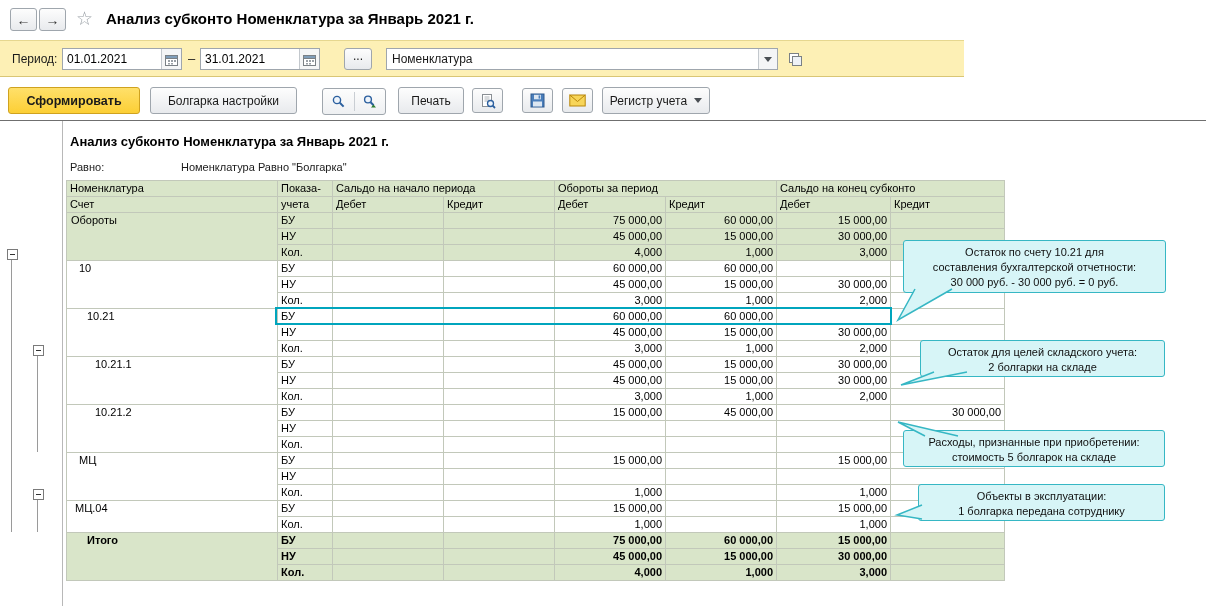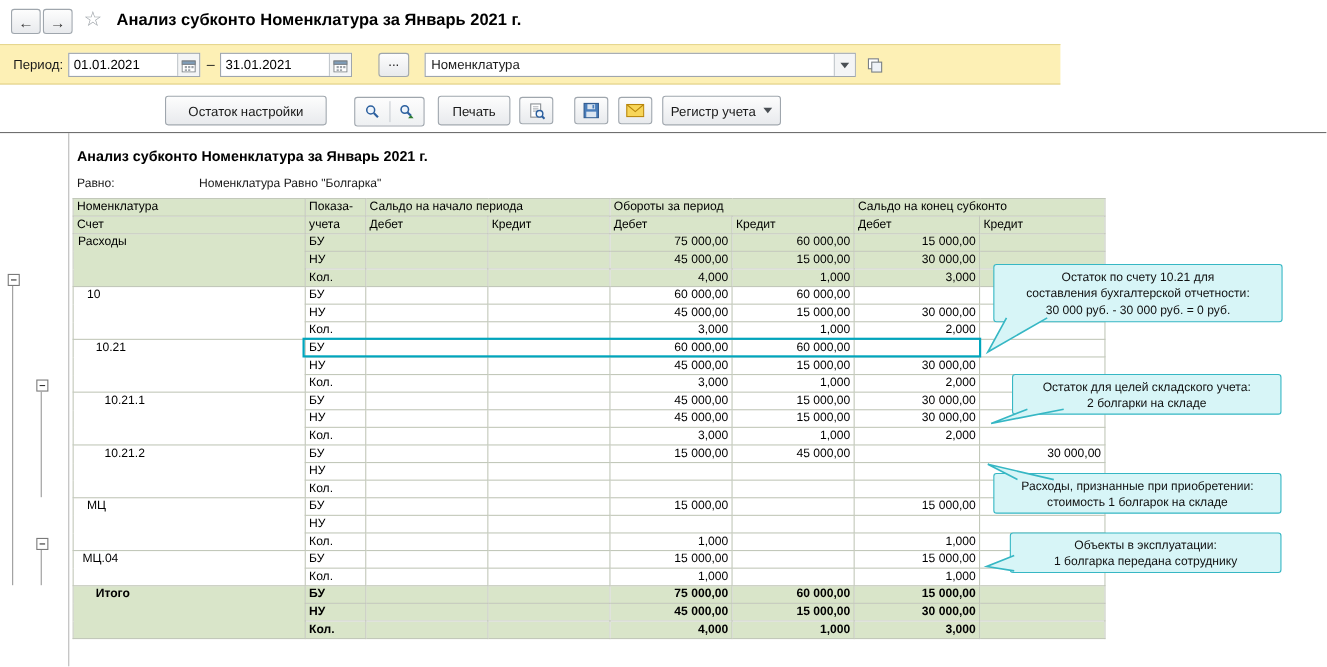--- a/index.html
+++ b/index.html
@@ -144,21 +144,22 @@
 
   <button class="winbtn">
     <svg width="15" height="15" viewBox="0 0 15 15">
       <rect x="1.5" y="1.5" width="9" height="9" fill="#ffffff" stroke="#7a8085"></rect>
       <rect x="4.5" y="4.5" width="9" height="9" fill="#eef2f7" stroke="#7a8085"></rect>
     </svg>
   </button>
 </div>
 
 <div class="toolbar">
-  <button class="btn settingsbtn">Остаток настройки</button>
+  <button class="genbtn">Сформировать</button>
+  <button class="btn settingsbtn">Болгарка настройки</button>
 
   <div class="iconsgroup">
     <span class="iconbtn">
       <svg width="15" height="15" viewBox="0 0 15 15">
         <circle cx="6" cy="6" r="3.6" fill="#eef4fb" stroke="#2b5f9e" stroke-width="1.4"></circle>
         <line x1="8.8" y1="8.8" x2="12.6" y2="12.6" stroke="#2b5f9e" stroke-width="2"></line>
       </svg>
     </span>
     <span class="vdiv"></span>
     <span class="iconbtn">
@@ -244,21 +245,21 @@
       <th>Дебет</th>
       <th>Кредит</th>
       <th>Дебет</th>
       <th>Кредит</th>
       <th>Дебет</th>
       <th>Кредит</th>
     </tr>
   </thead>
   <tbody>
       <tr class="group">
-        <td rowspan="3" class="c-name" style="padding-left: 4px;">Расходы</td>
+        <td rowspan="3" class="c-name" style="padding-left: 4px;">Обороты</td>
         <td>БУ</td>
         <td class="c-num"></td>
         <td class="c-num"></td>
         <td class="c-num">75 000,00</td>
         <td class="c-num">60 000,00</td>
         <td class="c-num">15 000,00</td>
         <td class="c-num"></td>
       </tr>
       <tr class="group">
         <td>НУ</td>
@@ -479,21 +480,21 @@
 </svg>
 
 <div class="bubble" style="left:920px;top:340px;width:245px;height:37px">Остаток для целей складского учета:
 2 болгарки на складе</div>
 <svg class="tail" style="left:893px;top:368px" width="80" height="20">
   <polygon points="41,4 74,4 8,17" fill="#d7f5f7"></polygon>
   <path d="M74,4 L8,17 L41,4" fill="none" stroke="#36b7c4" stroke-width="1.5"></path>
 </svg>
 
 <div class="bubble" style="left:903px;top:430px;width:262px;height:37px">Расходы, признанные при приобретении:
-стоимость 1 болгарок на складе</div>
+стоимость 5 болгарок на складе</div>
 <svg class="tail" style="left:890px;top:414px" width="75" height="26">
   <polygon points="35,22 68,22 8,8" fill="#d7f5f7"></polygon>
   <path d="M68,22 L8,8 L35,22" fill="none" stroke="#36b7c4" stroke-width="1.5"></path>
 </svg>
 
 <div class="bubble" style="left:918px;top:484px;width:247px;height:37px">Объекты в эксплуатации:
 1 болгарка передана сотруднику</div>
 <svg class="tail" style="left:890px;top:498px" width="36" height="28">
   <polygon points="32,7 32,21 7,17" fill="#d7f5f7"></polygon>
   <path d="M32,7 L7,17 L32,21" fill="none" stroke="#36b7c4" stroke-width="1.5"></path>

